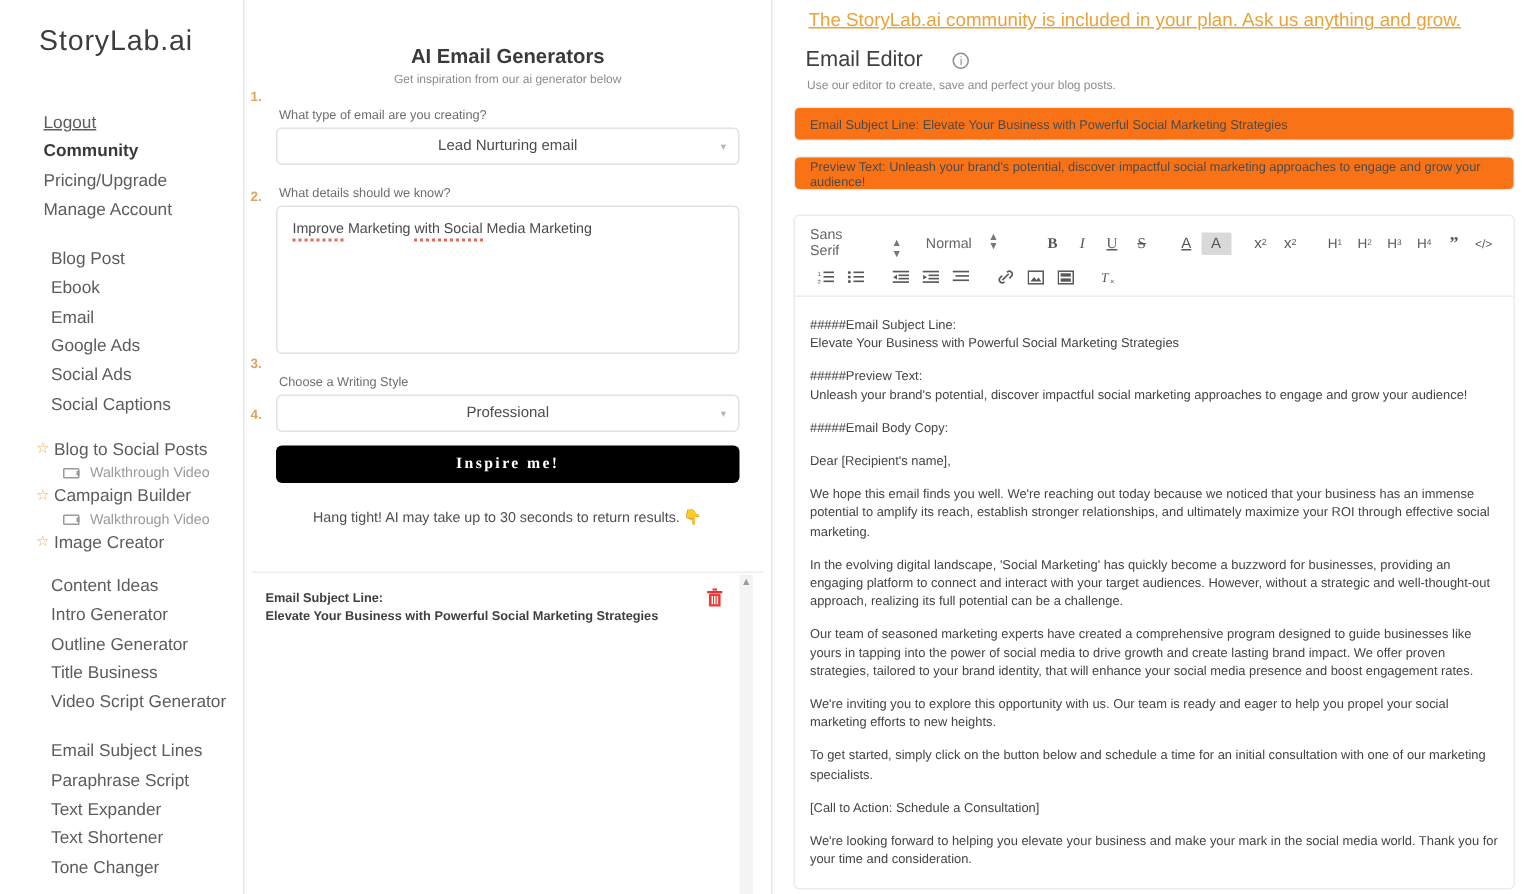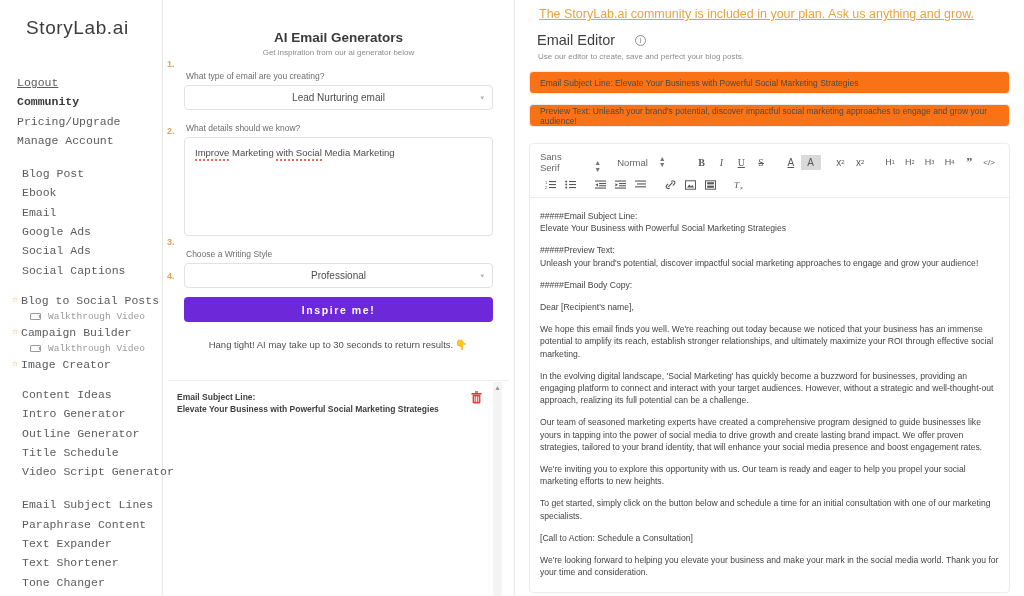--- a/index.html
+++ b/index.html
@@ -21,21 +21,21 @@
     position: relative;
     background: #fff;
   }
   .brand {
     font-size: 19px;
     letter-spacing: 0.6px;
     color: #3d3d3d;
     padding: 17px 0 0 26px;
     font-weight: 400;
   }
-  .nav { padding: 34px 0 0 0; font-family: Liberation Mono, monospace; }
+  .nav { padding: 34px 0 0 12px; }
   .nav-item {
     font-size: 11.5px;
     line-height: 19.3px;
     padding: 0 0 0 17px;
     color: #5c5c5c;
     white-space: nowrap;
     display: block;
     text-decoration: none;
   }
   .nav-item.logout { text-decoration: underline; color: #5c5c5c; }
@@ -100,23 +100,23 @@
     font-size: 7px; color: #b5b5b5;
   }
   .textarea-box {
     height: 99px; padding: 9px 10px; font-size: 9.5px; color: #4a4a4a;
     line-height: 1.3;
   }
   .spellish { border-bottom: 2px dotted #e06c5a; padding-bottom: 1px; }
   .gap-lg { height: 13px; }
   .gap-sm { height: 9px; }
   .inspire-btn {
-    width: 100%; height: 25px; background: #6d28d9; border: none;
+    width: 100%; height: 25px; background: #000000; border: none;
     border-radius: 4px; color: #fff; font-size: 10.5px; letter-spacing: 1.6px;
-    font-weight: bold; cursor: pointer; font-family: Liberation Sans, sans-serif;
+    font-weight: bold; cursor: pointer; font-family: Liberation Serif, serif;
   }
   .hang {
     text-align: center; font-size: 9.5px; color: #4f4f4f; margin-top: 17px;
   }
   .hang .emoji { color: #f0b040; font-size: 10px; }
 
   .result-wrap {
     margin: 30px 5px 0 5px; position: relative; height: 222px;
   }
   .result-card {
@@ -230,27 +230,27 @@
         <div class="nav-star">
           <span class="star-ico">☆</span>
           <span class="label">Image Creator</span>
         </div>
       </div>
 
       <div class="nav-group">
         <a class="nav-item indent">Content Ideas</a>
         <a class="nav-item indent">Intro Generator</a>
         <a class="nav-item indent">Outline Generator</a>
-        <a class="nav-item indent">Title Schedule</a>
+        <a class="nav-item indent">Title Business</a>
         <a class="nav-item indent">Video Script Generator</a>
       </div>
 
       <div class="nav-group">
         <a class="nav-item indent">Email Subject Lines</a>
-        <a class="nav-item indent">Paraphrase Content</a>
+        <a class="nav-item indent">Paraphrase Script</a>
         <a class="nav-item indent">Text Expander</a>
         <a class="nav-item indent">Text Shortener</a>
         <a class="nav-item indent">Tone Changer</a>
       </div>
     </nav>
   </aside>
 
   <section class="center">
     <div class="banner">
       <a>The StoryLab.ai community is included in your plan. Ask us anything and grow.</a>

